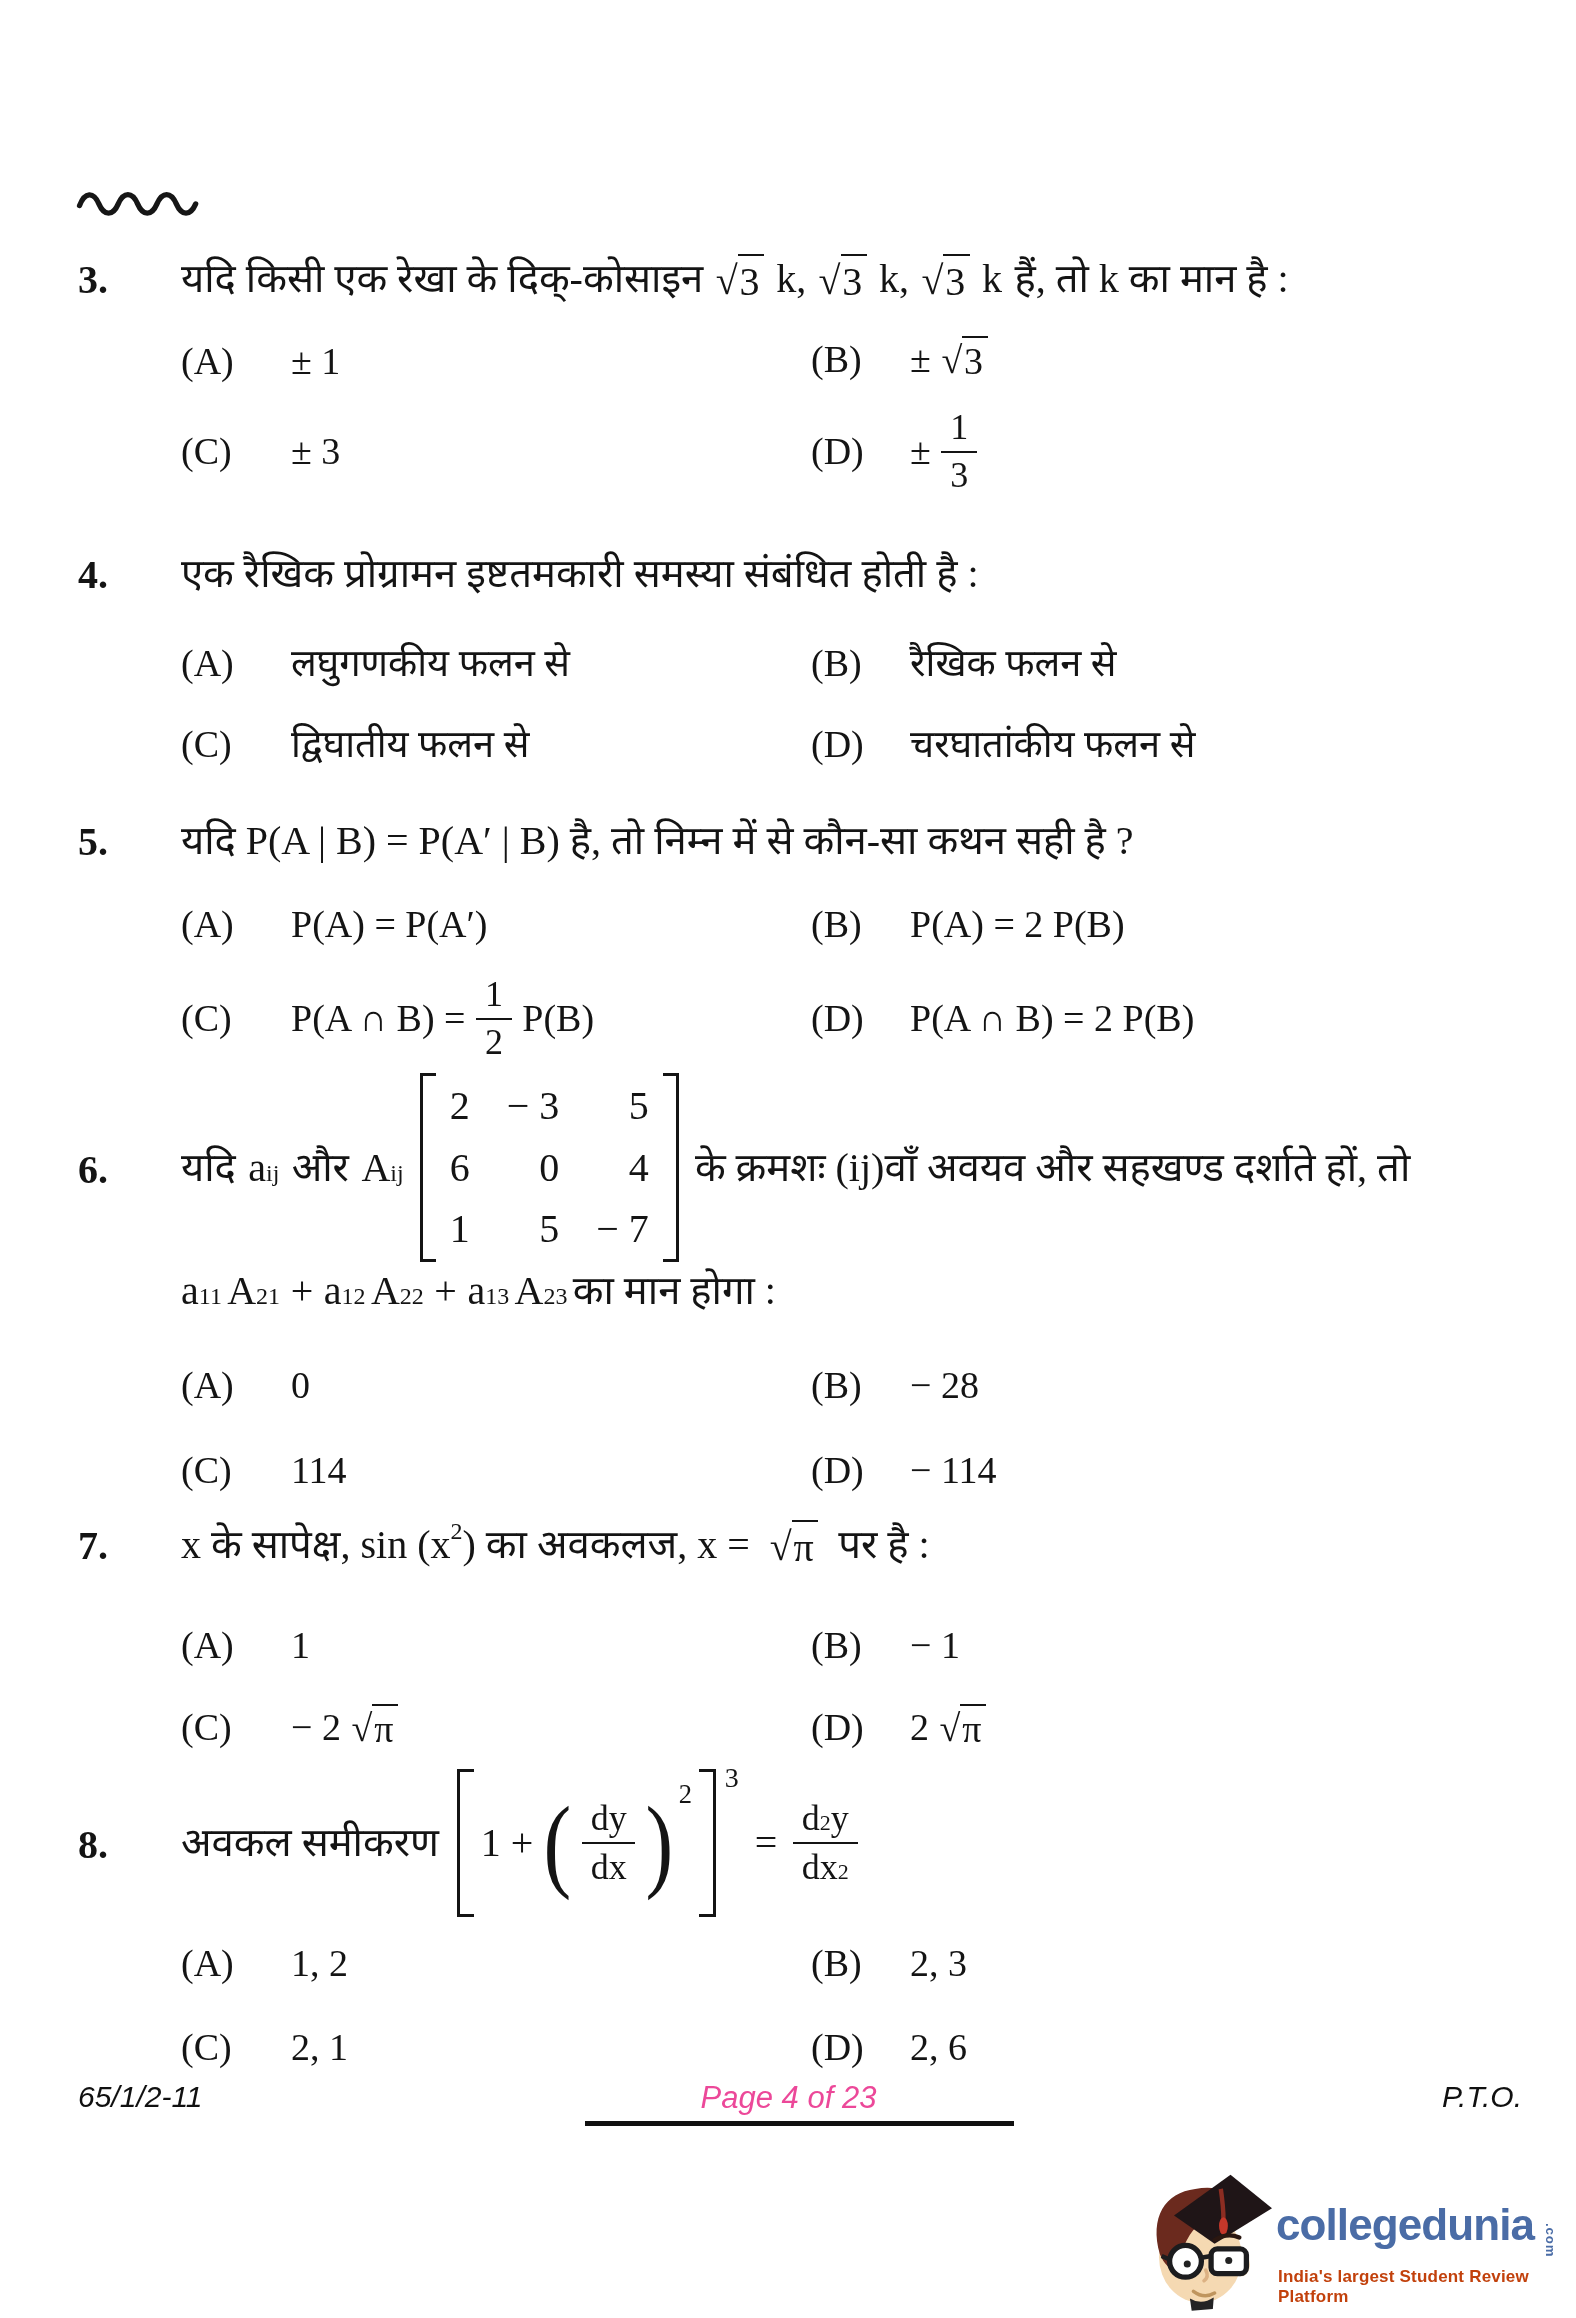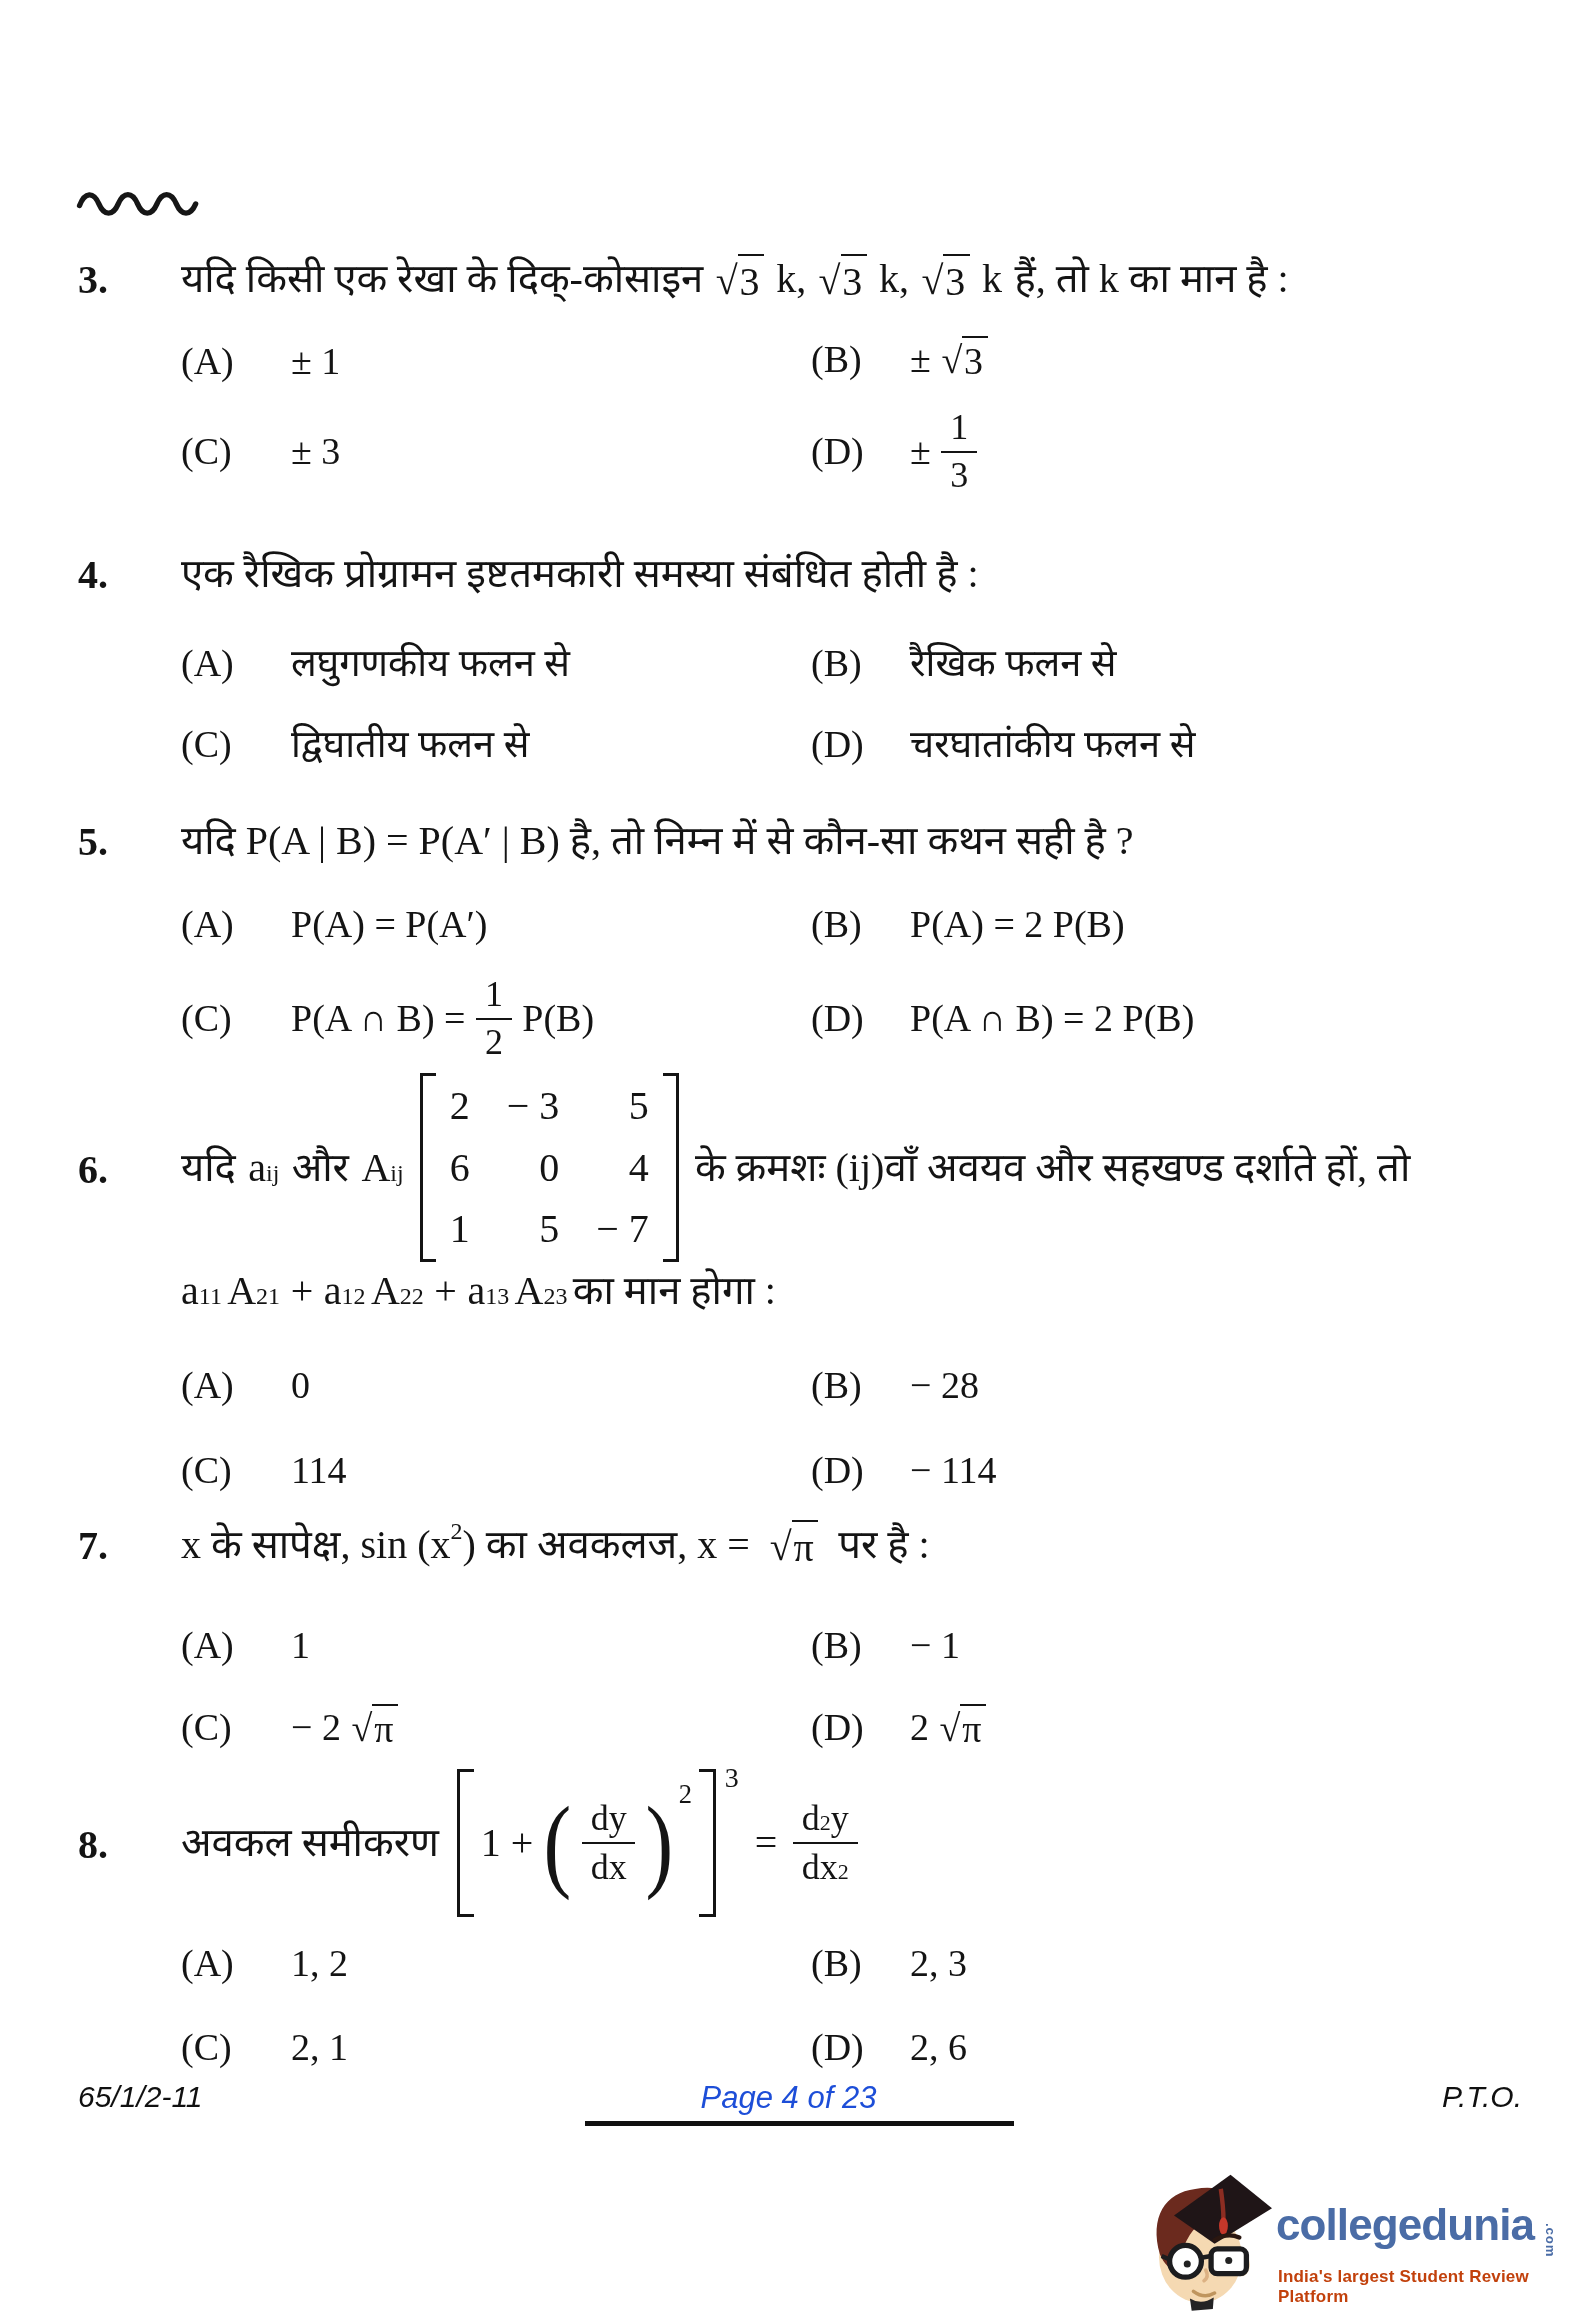--- a/index.html
+++ b/index.html
@@ -60,21 +60,21 @@
   
   .bform{display:inline-flex;align-items:center;height:148px;gap:7px;}
   .bigbr{width:14px;border:3.5px solid #141414;align-self:stretch;flex:0 0 auto;}
   .bigbr.l{border-right:none;}
   .bigbr.r{border-left:none;}
   .bigparen{font-size:104px;line-height:0;font-weight:400;display:inline-block;transform:scaleX(.8);}
   .fsup2{font-size:26.5px;line-height:0;align-self:flex-start;margin:25px 0 0 -5.3px;}
   .fsup3{font-size:28px;line-height:0;align-self:flex-start;margin:8.8px 0 0 1.8px;}
   
   .footer-left{position:absolute;left:78px;top:2080px;font:italic 400 30px "Liberation Sans",sans-serif;color:#101010;}
-  .footer-center{position:absolute;left:0;top:2080px;width:1577px;text-align:center;font:italic 400 31px "Liberation Sans",sans-serif;color:#1d4ed8;}
+  .footer-center{position:absolute;left:0;top:2080px;width:1577px;text-align:center;font:italic 400 31px "Liberation Sans",sans-serif;color:#ec4899;}
   .footer-right{position:absolute;right:55px;top:2080px;font:italic 400 30px "Liberation Sans",sans-serif;color:#101010;}
   .footer-line{position:absolute;left:585px;top:2121px;width:429px;height:5.3px;background:#101010;}
   
   .logo{position:absolute;left:1144px;top:2165px;width:426px;height:154px;}
   .mascot{position:absolute;left:0;top:0;width:128px;height:152px;}
   .logo-brand{position:absolute;left:132px;top:35px;font:700 44px "Liberation Sans",sans-serif;letter-spacing:-0.9px;text-align:right;}
   .logo-domain{position:absolute;left:399px;top:58px;font:700 13.2px "Liberation Sans",sans-serif;writing-mode:vertical-rl;letter-spacing:0.9px;}
   .logo-tagline{position:absolute;left:134px;top:102px;font:700 17px "Liberation Sans",sans-serif;letter-spacing:0.2px;}
   
   .squiggle{position:absolute;left:76px;top:187px;width:132px;height:32px;}

